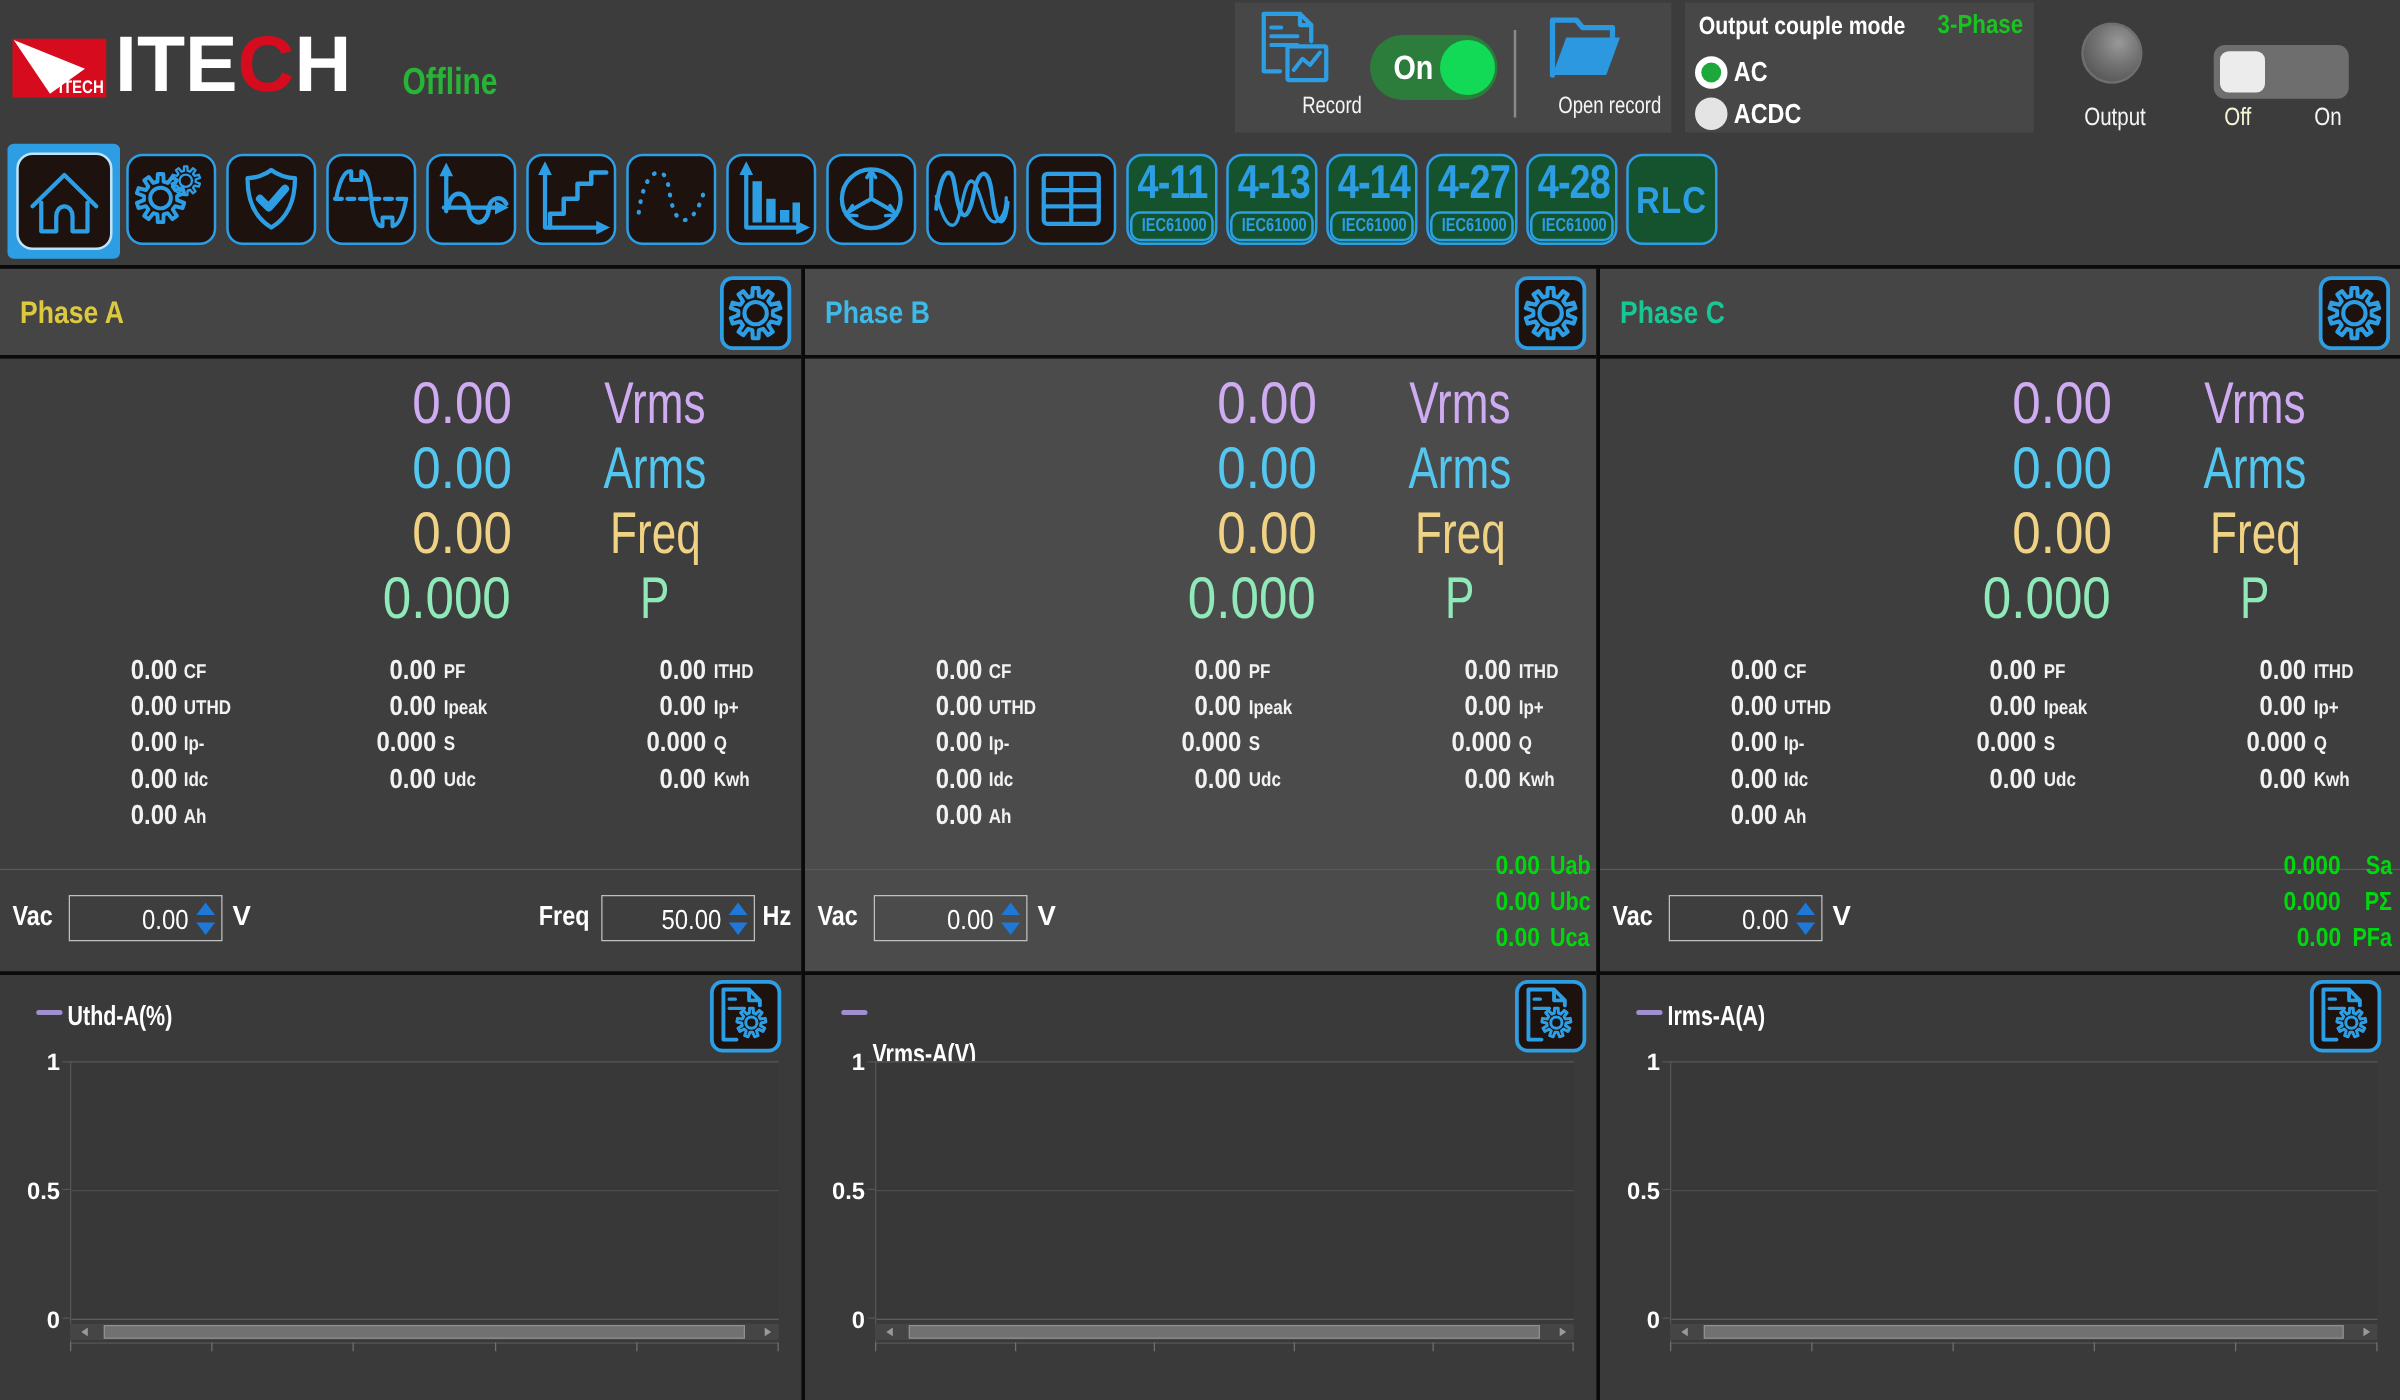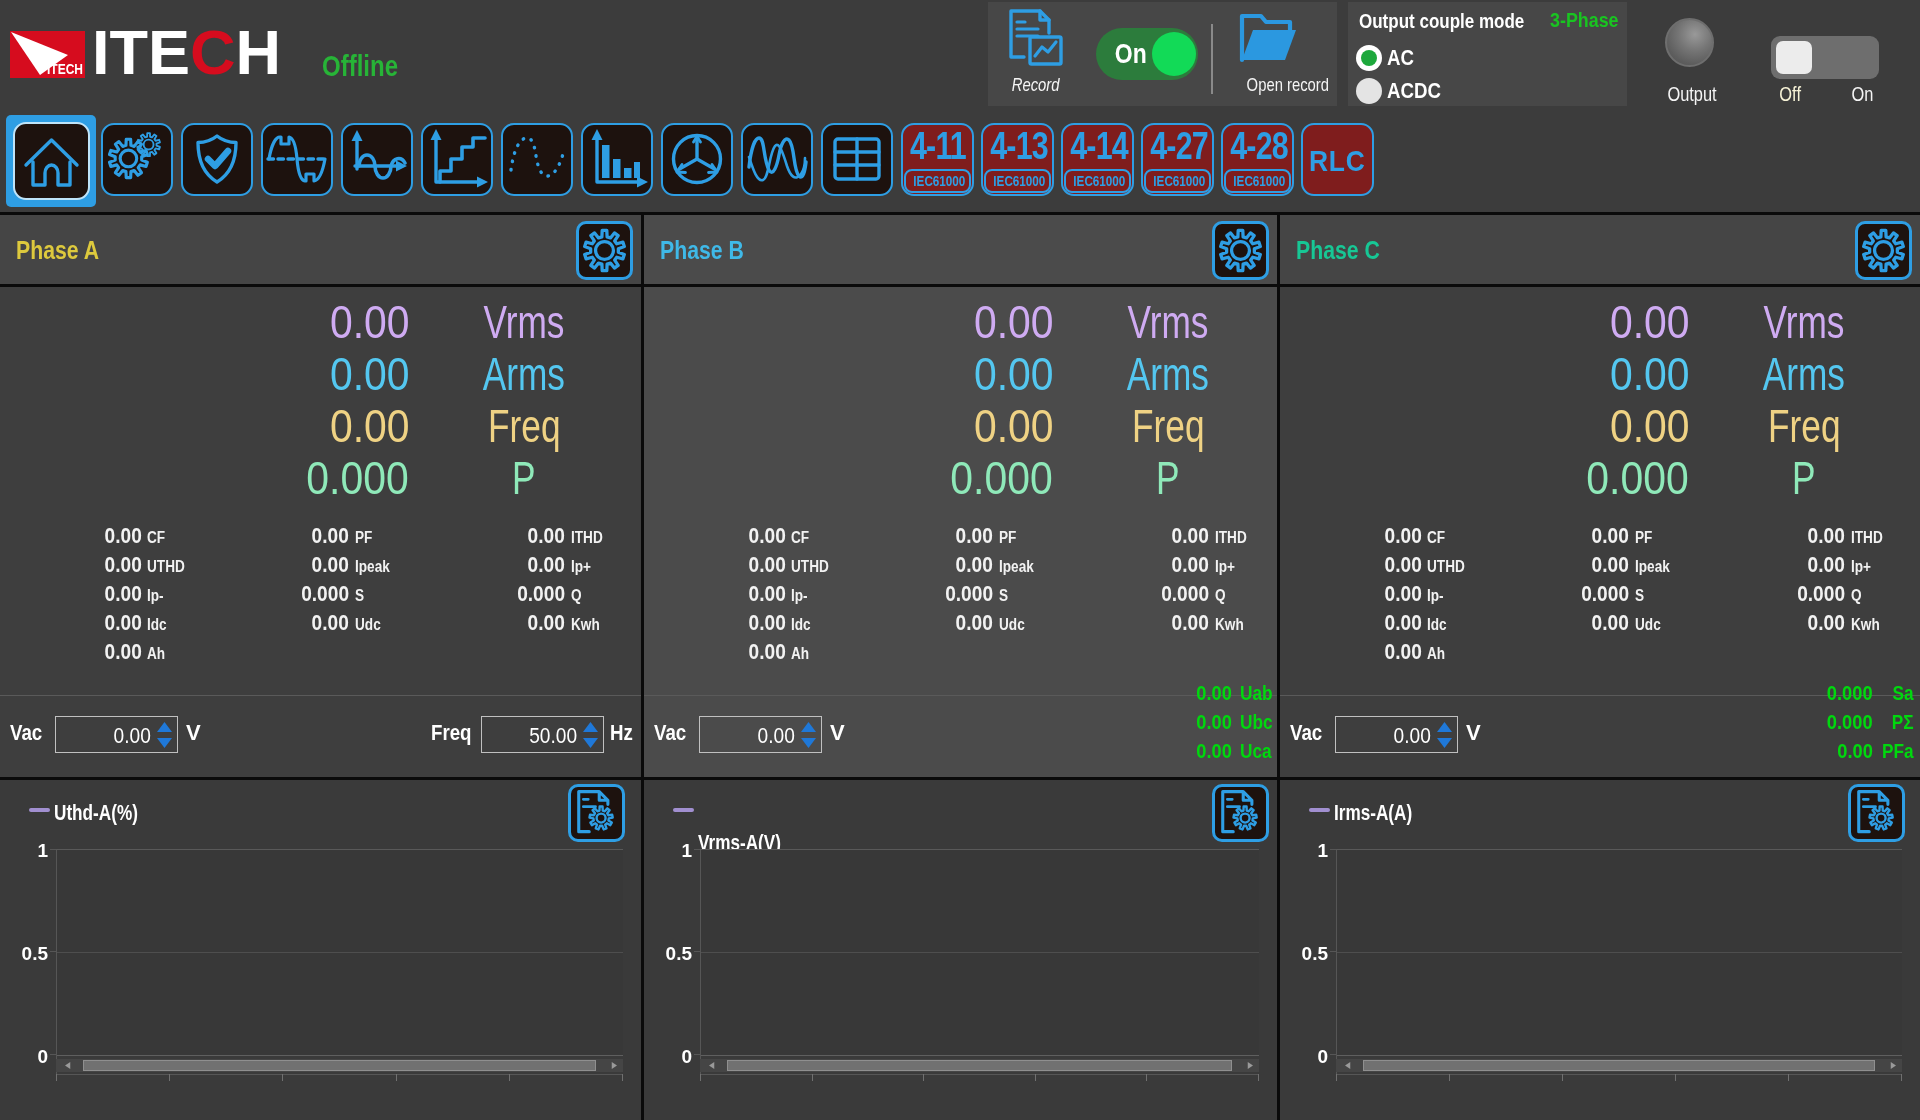--- a/index.html
+++ b/index.html
@@ -4,21 +4,21 @@
 <style>
   html,body{margin:0;padding:0;}
   body{width:1920px;height:1120px;background:#3c3c3c;font-family:"Liberation Sans",sans-serif;overflow:hidden;position:relative;}
   .abs{position:absolute;}
   .t{position:absolute;line-height:1;white-space:nowrap;}
   .sx{display:inline-block;transform:scaleX(0.85);transform-origin:0 50%;}
   .sxr{display:inline-block;transform:scaleX(0.87);transform-origin:100% 50%;}
   .sxc{display:inline-block;transform:scaleX(0.78);transform-origin:50% 50%;}
   .ico{stroke:#2e9ee4;fill:none;stroke-width:3.4;stroke-linecap:round;stroke-linejoin:round;}
   .tbtn{position:absolute;top:123px;width:72px;height:73px;background:#1d120e;border:2px solid #2e9ee4;border-radius:13px;box-sizing:border-box;}
-  .iecbtn{position:absolute;top:123px;width:73px;height:73px;background:#7f1d1d;border:2px solid #2e9ee4;border-radius:13px;box-sizing:border-box;color:#2e9ee4;text-align:center;white-space:nowrap;}
+  .iecbtn{position:absolute;top:123px;width:73px;height:73px;background:#14532d;border:2px solid #2e9ee4;border-radius:13px;box-sizing:border-box;color:#2e9ee4;text-align:center;white-space:nowrap;}
   .gearbtn{position:absolute;width:57px;height:59px;background:#1d120e;border:3px solid #2e9ee4;border-radius:10px;box-sizing:border-box;}
   .mval{font-size:22px;font-weight:bold;color:#f2f2f2;position:absolute;text-align:right;line-height:1;}
   .mlab{font-size:16px;font-weight:bold;color:#f2f2f2;position:absolute;line-height:1;}
   .inpbox{position:absolute;height:37px;width:123px;border:1px solid #c0c0c0;box-sizing:border-box;}
   .spin{position:absolute;right:3px;top:4px;width:19px;height:28px;}
   .greenv{font-size:21px;font-weight:bold;color:#00d80e;position:absolute;text-align:right;line-height:1;}
   .ylab{position:absolute;font-size:19px;font-weight:bold;color:#fff;text-align:right;width:40px;line-height:1;}
   .plot{position:absolute;background:#383838;border-top:1px solid #595959;}
   .gline{position:absolute;left:0;width:100%;height:1px;background:#4e4e4e;}
   .sbar{position:absolute;height:13px;background:#454545;}
@@ -39,21 +39,21 @@
 <div class="abs" style="left:1348px;top:2px;width:279px;height:104px;background:#474747;"></div>
 <svg class="abs" style="left:1004px;top:7px;" width="64" height="62" viewBox="0 0 64 62">
   <g class="ico" stroke-width="3.4">
     <path d="M20,50 L7,50 L7,4 L36,4 L45,13 L45,26"></path>
     <path d="M36,4 L36,13 L45,13"></path>
     <path d="M13,15 L21,15 M13,22 L34,22 M13,29 L34,29" stroke-width="3.2"></path>
     <rect x="26" y="30" width="31" height="27" rx="1.5"></rect>
     <path d="M31,49 L38,40 L44,45 L52,35" stroke-width="3.2"></path>
   </g>
 </svg>
-<div class="t" style="left:976px;top:75px;width:120px;text-align:center;font-size:19px;color:#f5f5f5;font-style:italic;"><span class="sxc">Record</span></div>
+<div class="t" style="left:976px;top:75px;width:120px;text-align:right;font-size:19px;color:#f5f5f5;"><span class="sxc">Record</span></div>
 <div class="abs" style="left:1096px;top:28px;width:102px;height:52px;background:#2c7c3c;border-radius:26px;">
   <div class="t" style="left:16px;top:13px;font-size:27px;font-weight:bold;color:#fff;"><span class="sxc" style="transform:scaleX(0.85);">On</span></div>
   <div class="abs" style="left:56px;top:4px;width:44px;height:44px;border-radius:50%;background:#12da57;"></div>
 </div>
 <div class="abs" style="left:1211px;top:24px;width:2px;height:70px;background:#8a8a8a;"></div>
 <svg class="abs" style="left:1238px;top:11px;" width="60" height="56" viewBox="0 0 60 56">
   <path d="M4,49 L4,5 L23,5 L28,11 L52,11 L52,20" fill="none" stroke="#2b98e0" stroke-width="4.2" stroke-linejoin="round" stroke-linecap="round"></path>
   <path d="M4,49 L15,19 L58,19 L47,49 Z" fill="#2b98e0"></path>
 </svg>
 <div class="t" style="left:1208px;top:75px;width:160px;text-align:center;font-size:19px;color:#f5f5f5;"><span class="sxc">Open record</span></div>

